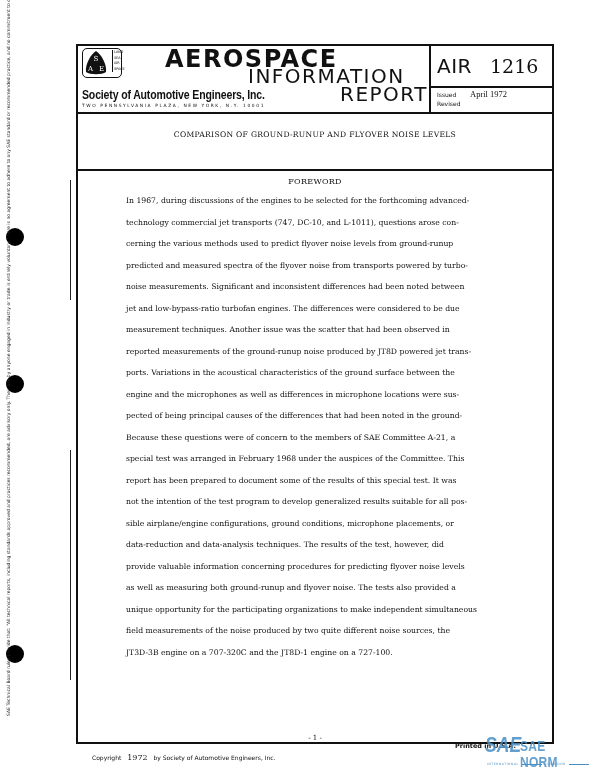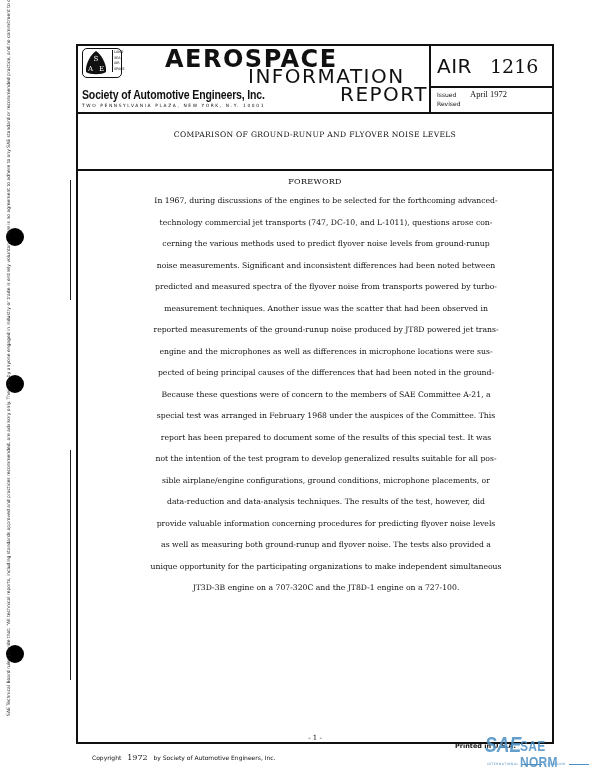--- a/index.html
+++ b/index.html
@@ -73,21 +73,21 @@
       font-family: "DejaVu Serif", serif; font-size: 7.6px; letter-spacing: 0.3px; line-height: 10px;
     }
     .foreword {
       position: absolute; left: 76px; width: 478px; top: 177px; text-align: center;
       font-family: "DejaVu Serif", serif; font-size: 8px; letter-spacing: 0.3px; line-height: 10px;
     }
     .body-text {
       position: absolute; left: 126px; top: 190px; width: 400px;
       font-family: "DejaVu Serif", serif; font-size: 7.7px; line-height: 21.5px; letter-spacing: 0;
     }
-    .body-line { white-space: nowrap; height: 21.5px; text-align: center; }
+    .body-line { white-space: nowrap; height: 21.5px; }
     .page-num {
       position: absolute; left: 76px; width: 478px; top: 733px; text-align: center;
       font-family: "DejaVu Serif", serif; font-size: 7px; line-height: 10px;
     }
     .copyright {
       position: absolute; left: 92px; top: 754px; font-family: "DejaVu Sans", sans-serif;
       font-size: 6px; line-height: 8px;
     }
     .copyright .yr { font-size: 8px; margin: 8px 4px; font-family: "DejaVu Serif", serif; }
     .printed {
@@ -161,35 +161,38 @@
 <div class="issued-val">April 1972</div>
 <div class="revised-lbl">Revised</div>
 
 <div class="doc-title">COMPARISON OF GROUND-RUNUP AND FLYOVER NOISE LEVELS</div>
 <div class="foreword">FOREWORD</div>
 
 <div class="body-text">
   <div class="body-line">In 1967, during discussions of the engines to be selected for the forthcoming advanced-</div>
   <div class="body-line">technology commercial jet transports (747, DC-10, and L-1011), questions arose con-</div>
   <div class="body-line">cerning the various methods used to predict flyover noise levels from ground-runup</div>
+  <div class="body-line">predicted and measured spectra of the flyover noise from transports powered by turbo-</div>
   <div class="body-line">noise measurements.  Significant and inconsistent differences had been noted between</div>
-  <div class="body-line">predicted and measured spectra of the flyover noise from transports powered by turbo-</div>
+  <div class="body-line">jet and low-bypass-ratio turbofan engines.  The differences were considered to be due</div>
   <div class="body-line">measurement techniques.  Another issue was the scatter that had been observed in</div>
   <div class="body-line">reported measurements of the ground-runup noise produced by JT8D powered jet trans-</div>
+  <div class="body-line">ports.  Variations in the acoustical characteristics of the ground surface between the</div>
   <div class="body-line">engine and the microphones as well as differences in microphone locations were sus-</div>
   <div class="body-line">pected of being principal causes of the differences that had been noted in the ground-</div>
   <div class="body-line">Because these questions were of concern to the members of SAE Committee A-21, a</div>
   <div class="body-line">special test was arranged in February 1968 under the auspices of the Committee.  This</div>
   <div class="body-line">report has been prepared to document some of the results of this special test.  It was</div>
   <div class="body-line">not the intention of the test program to develop generalized results suitable for all pos-</div>
   <div class="body-line">sible airplane/engine configurations, ground conditions, microphone placements, or</div>
   <div class="body-line">data-reduction and data-analysis techniques.  The results of the test, however, did</div>
   <div class="body-line">provide valuable information concerning procedures for predicting flyover noise levels</div>
   <div class="body-line">as well as measuring both ground-runup and flyover noise.  The tests also provided a</div>
   <div class="body-line">unique opportunity for the participating organizations to make independent simultaneous</div>
+  <div class="body-line">field measurements of the noise produced by two quite different noise sources, the</div>
   <div class="body-line">JT3D-3B engine on a 707-320C and the JT8D-1 engine on a 727-100.</div>
 </div>
 
 <div class="page-num">- 1 -</div>
 
 <div class="copyright">
   <span>Copyright</span>
   <span class="yr">1972</span>
   <span>by Society of Automotive Engineers, Inc.</span>
 </div>

